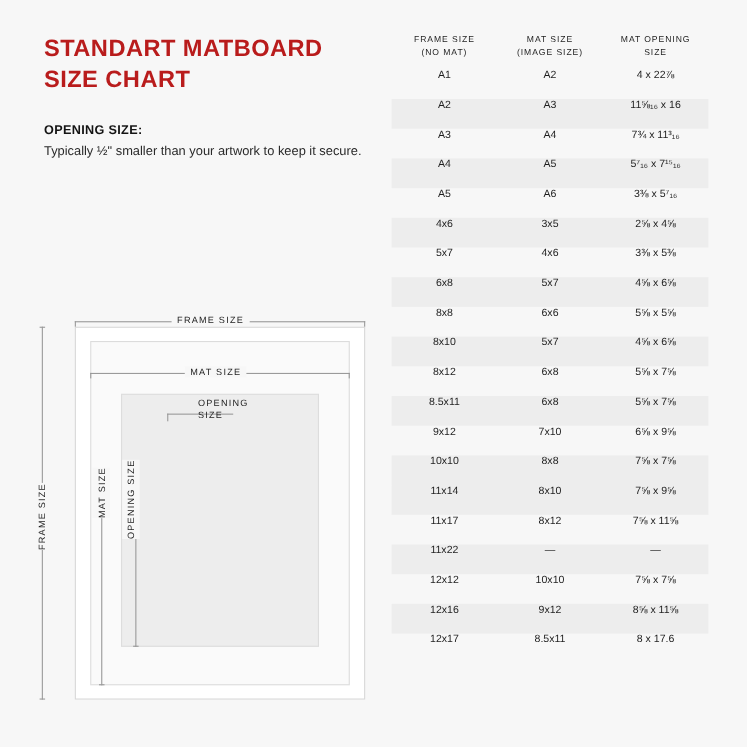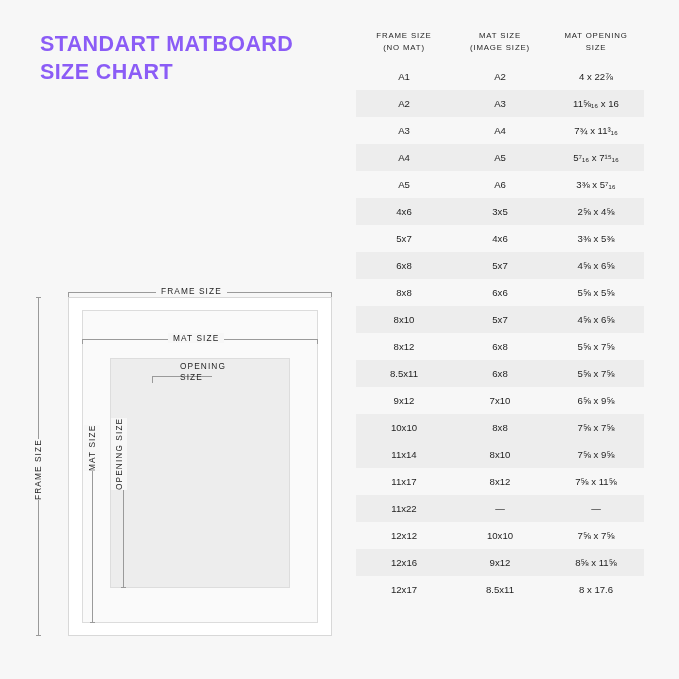--- a/index.html
+++ b/index.html
@@ -28,21 +28,21 @@
     top: 30px;
     width: 300px;
   }
   .title {
     font-size: 21.5px;
     font-weight: bold;
     letter-spacing: 0.4px;
     line-height: 1.32;
     margin: 0 0 26px 0;
     text-transform: uppercase;
-    color: #8b5cf6;
+    color: #b91c1c;
   }
   .block {
     margin-bottom: 18px;
   }
   .block-head {
     font-size: 11.5px;
     font-weight: bold;
     letter-spacing: 0.3px;
     text-transform: uppercase;
     margin-bottom: 4px;
@@ -165,41 +165,45 @@
     text-align: center;
     font-size: 7.8px;
     letter-spacing: 0.85px;
     text-transform: uppercase;
     line-height: 1.5;
     color: #1e1e1e;
   }
   .trow {
     display: flex;
     height: 27px;
-    align-items: center;
+    align-items: flex-start;
   }
   .trow.alt {
     background: #ededed;
   }
   .td {
     flex: 1;
     text-align: center;
     font-size: 9.6px;
     color: #1e1e1e;
     white-space: nowrap;
   }
 </style>
 </head>
 <body>
 
 <div class="page">
 
   <div class="left">
     <h1 class="title">Standart Matboard Size Chart</h1>
 
+    <div class="block">
+      <div class="block-head">Opening Size:</div>
+      <div class="block-body">Typically ½" smaller than your artwork to keep it secure.</div>
+    </div>
 
     <div class="block">
     </div>
   </div>
 
   <div class="diagram">
 
     <div class="frame-outer"></div>
     <div class="mat-area"></div>
     <div class="opening-area"></div>

